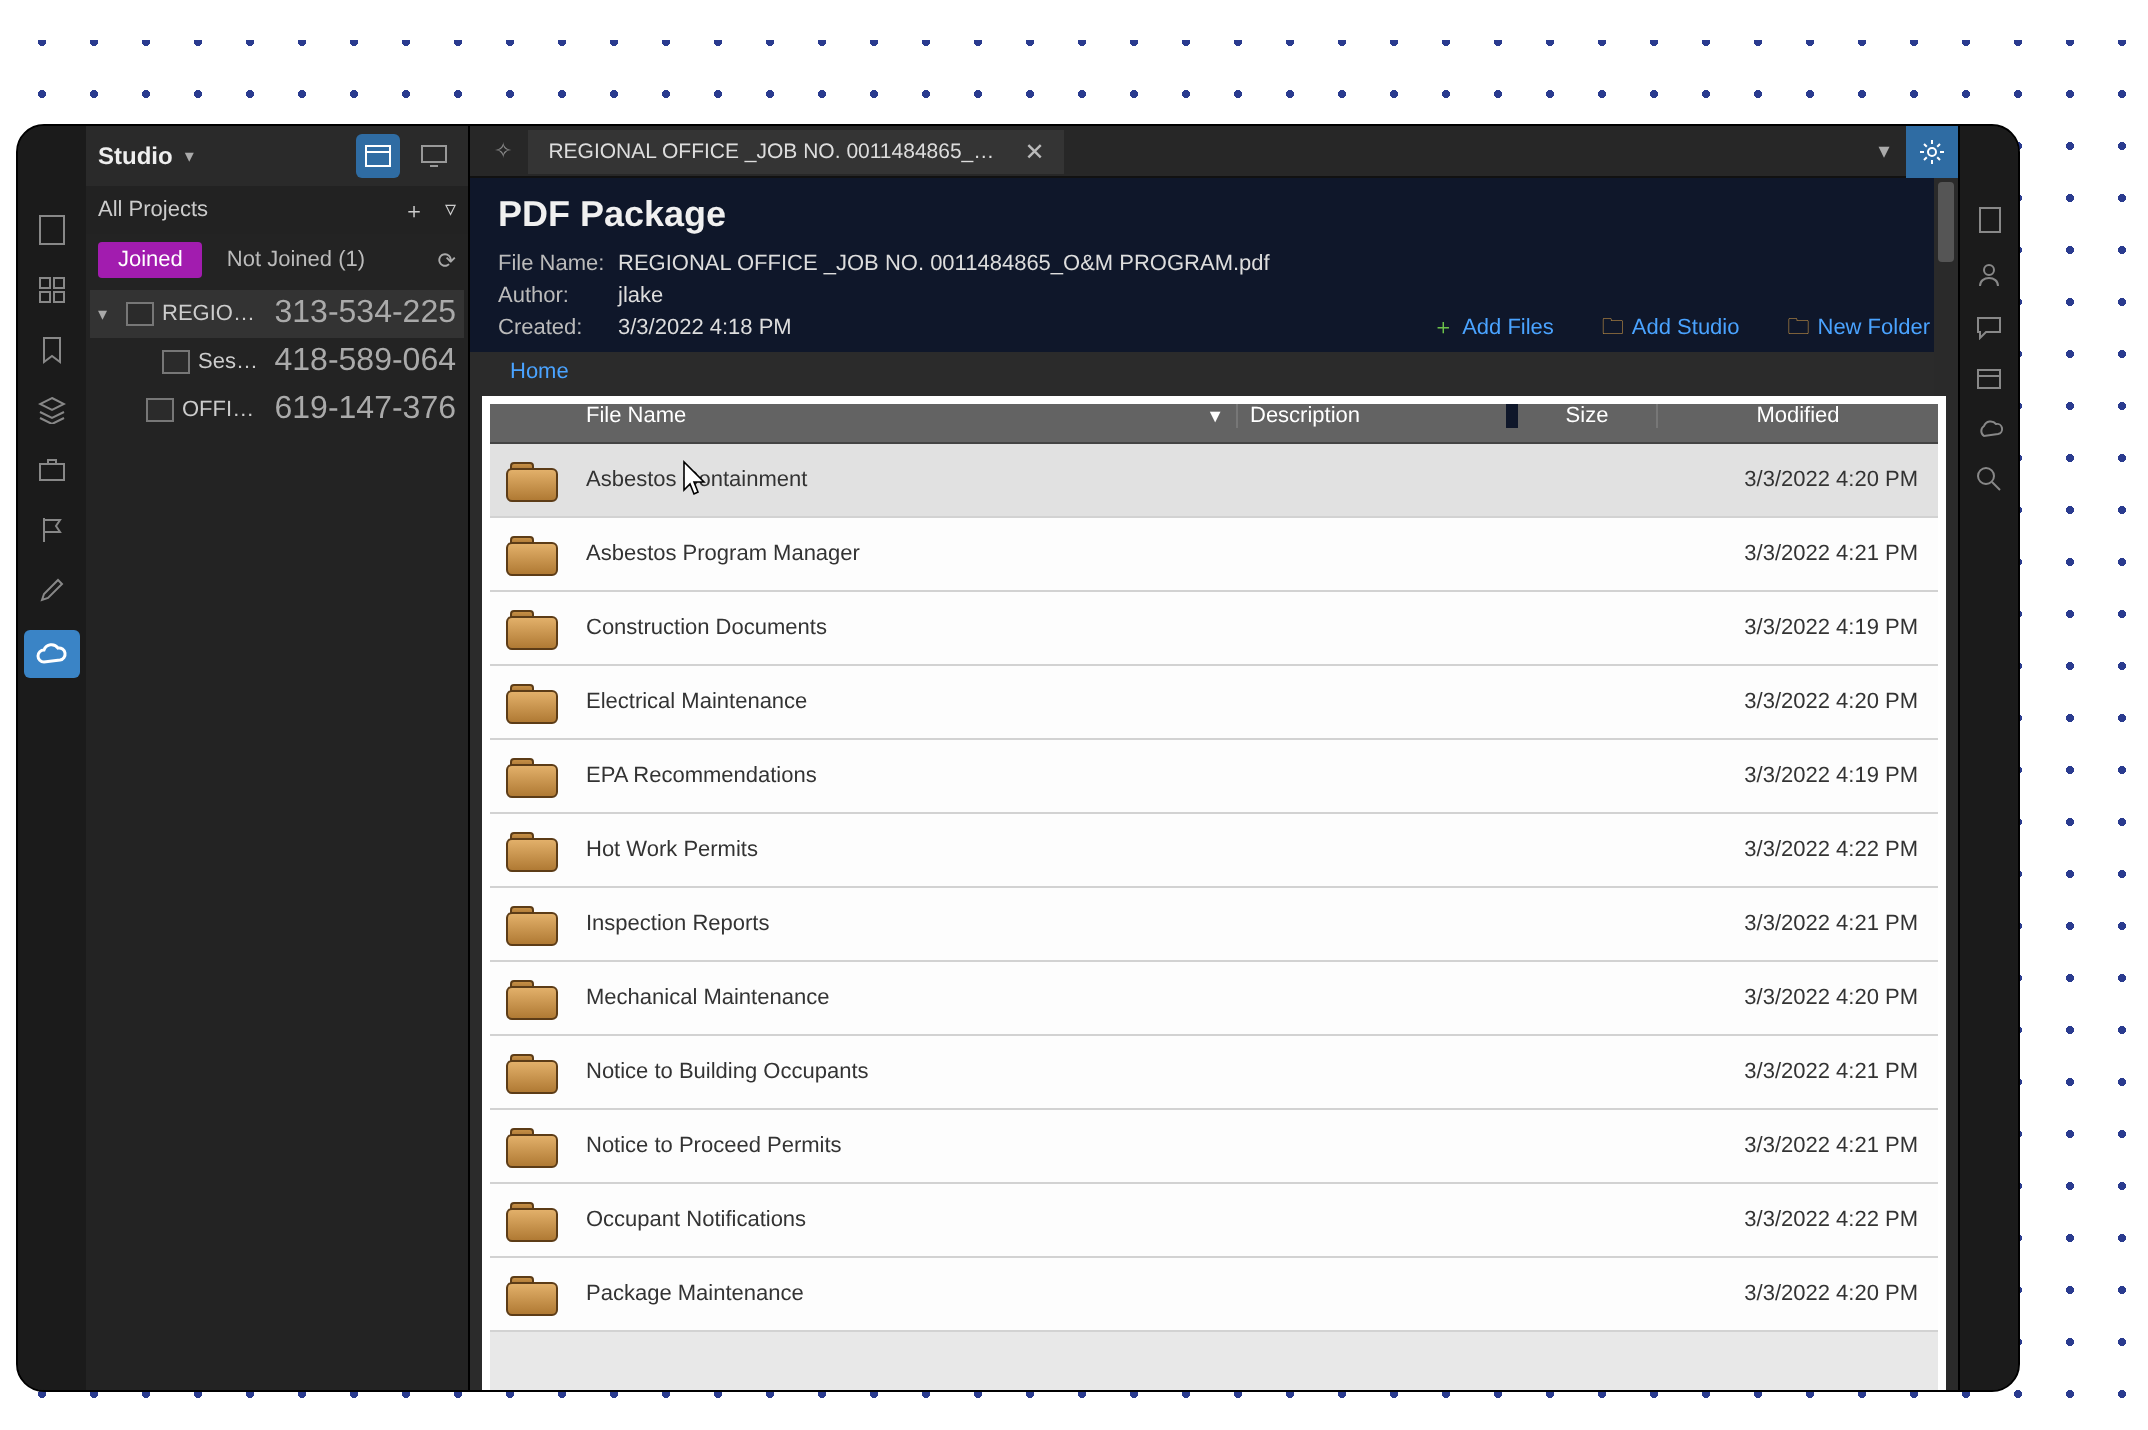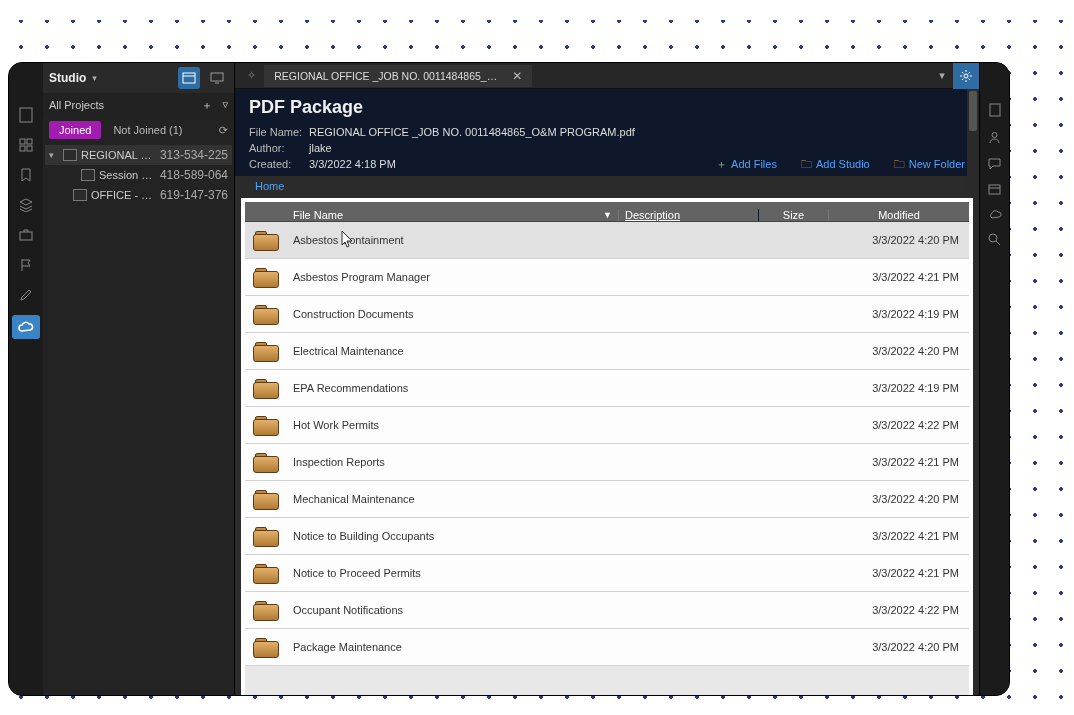--- a/index.html
+++ b/index.html
@@ -76,21 +76,21 @@
     padding: 3px 10px; font-size:11px; color:#bbb; border-radius:2px; cursor:pointer;
   }
   .lp-tab.active { background:#a21caf; color:#fff;}
   .refresh { margin-left:auto; color:#aaa; cursor:pointer;}
   .tree { padding: 2px 2px; font-size:11px;}
   .tree-row { display:flex; align-items:center; padding:3px 4px; gap:4px;}
   .tree-row.highlight { background:#333;}
   .tree-row .tcaret { width:10px; color:#aaa; font-size:9px;}
   .tree-row .ticon { width:14px; height:12px; border:1px solid #777; background:#2b2b2b;}
   .tree-row .tlabel { flex:1; white-space:nowrap; overflow:hidden; text-overflow:ellipsis;}
-  .tree-row .tcode { color:#aaa; font-size:12px;}
+  .tree-row .tcode { color:#aaa; font-size:16px;}
   .tree-row.child { padding-left:22px;}
   .tree-row.child2 { padding-left:14px;}
   
   .main {
     flex:1; display:flex; flex-direction:column; background:#2b2b2b;
     position:relative;
   }
   .tabbar {
     height:26px; display:flex; align-items:center; background:#272727; border-bottom:1px solid #111;
   }
@@ -120,26 +120,26 @@
   .filearea {
     margin: 0 6px 0 6px;
     background:#e8e8e8;
     border:4px solid #fff;
     border-bottom:none;
     flex:1; overflow:hidden;
     position:relative;
   }
   .table-head {
     display:flex; background:#636363; color:#fff; font-size:11px;
-    height:20px; align-items:flex-end; border-bottom:1px solid #444;
+    height:20px; align-items:flex-start; border-bottom:1px solid #444;
   }
   .col-icon { width:42px; border-right:1px solid #777;}
   .col-name { flex:1; padding-left:6px; display:flex; align-items:center; border-right:1px solid #777; position:relative;}
   .col-name .sort { position:absolute; right:6px; font-size:9px;}
-  .col-desc { width:140px; padding-left:6px; border-right:1px solid #0f172a;text-decoration:underline;}
+  .col-desc { width:140px; padding-left:6px; border-right:6px solid #0f172a;}
   .col-size { width:70px; text-align:center; border-right:1px solid #777;}
   .col-mod { width:140px; text-align:center;}
   .rows { overflow-y:auto; height: calc(100% - 20px);}
   .row {
     display:flex; align-items:center; height:37px;
     border-bottom:1px solid #d2d2d2; color:#333; font-size:11px;
     background:#fdfdfd;
   }
   .row.selected { background:#e1e1e1;}
   .row .c-icon { width:42px; display:flex; justify-content:center;}

